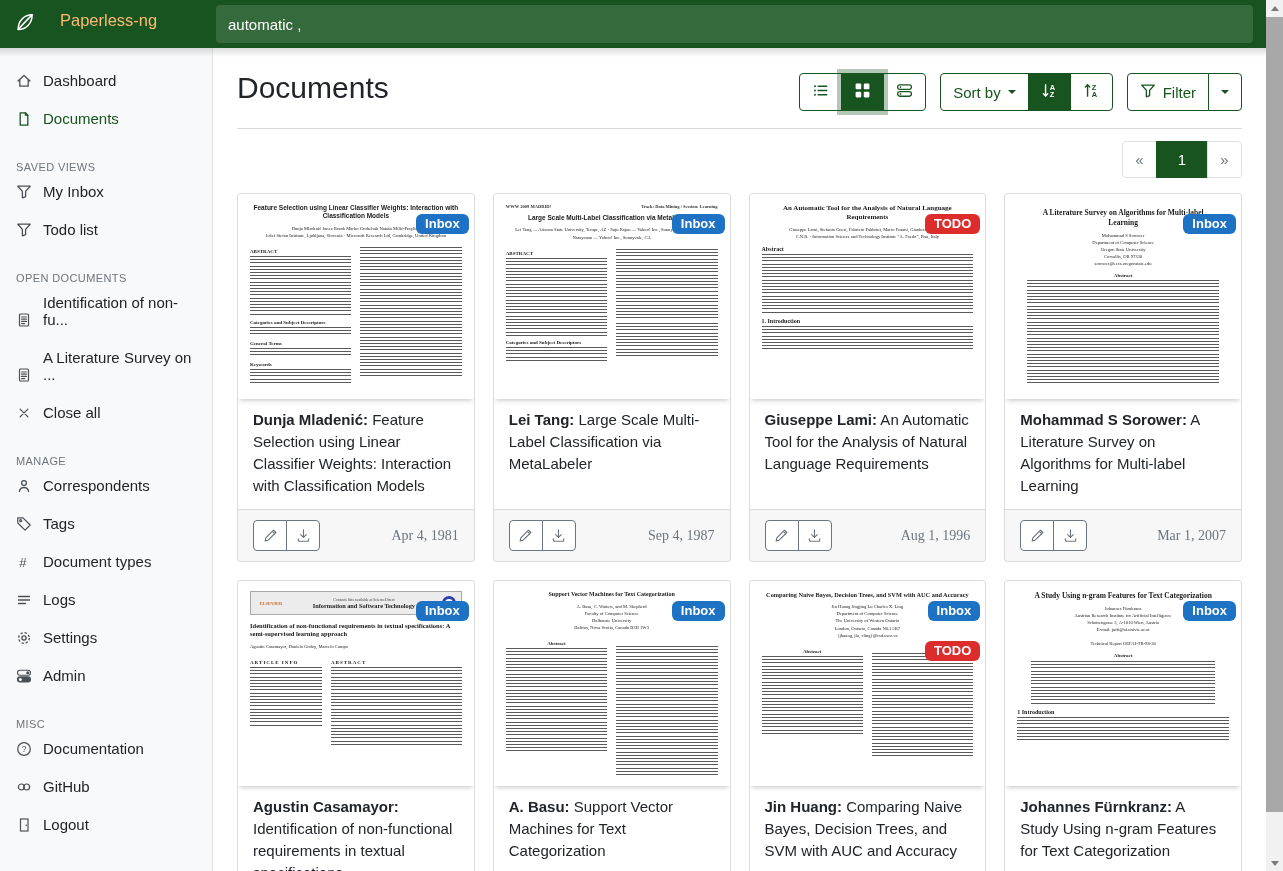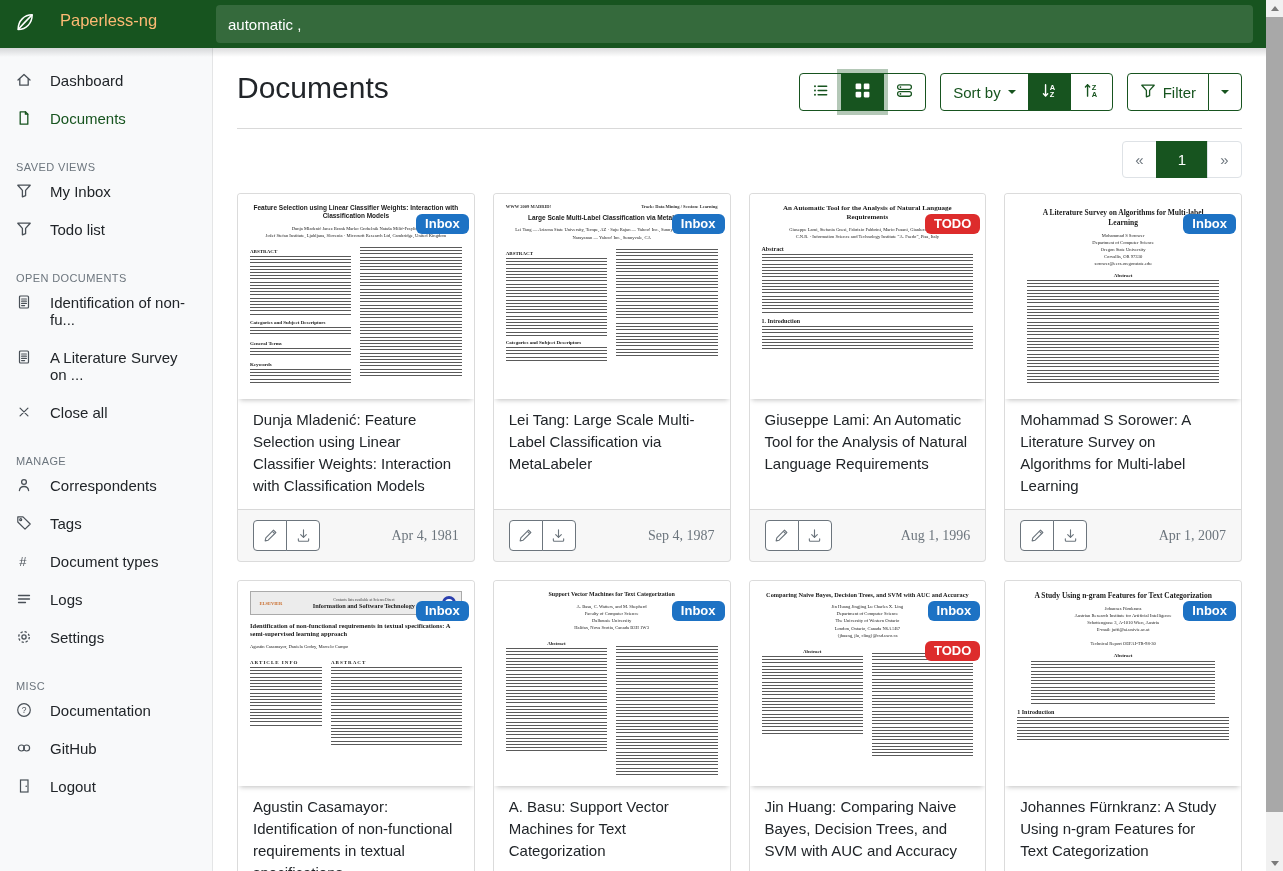--- a/index.html
+++ b/index.html
@@ -20,21 +20,21 @@
   .brand { flex:0 0 213px; display:flex; gap:24px; padding-left:14px; color:#fdba74; font-size:16.5px; }
   .search-input { flex:1; height:38px; margin:0 13px 0 3px; background:rgba(255,255,255,.13); border:none; border-radius:4px; color:#fff; font-size:15px; padding:0 12px; font-family:"Liberation Sans", sans-serif; outline:none; }
   .top-shadow { position:absolute; top:48px; left:0; width:1266px; height:9px; background:linear-gradient(rgba(33,37,41,.16), rgba(33,37,41,0)); pointer-events:none; z-index:9; }
 
   
   .layout { position:absolute; top:48px; left:0; width:1266px; height:823px; display:flex; }
   .sidebar { flex:0 0 213px; background:#f8f9fa; border-right:1px solid rgba(0,0,0,.08); padding-top:16px; overflow:hidden; }
   .content { flex:1; padding:22px 24px 0; overflow:hidden; }
 
   
-  .side-item { display:flex; align-items:flex-start; gap:18px; padding:8px 16px; margin-bottom:5px; font-size:15px; color:#212529; cursor:pointer; }
+  .side-item { display:flex; align-items:flex-end; gap:11px; padding:8px 16px; margin-bottom:5px; font-size:15px; color:#212529; cursor:pointer; }
   .side-item .ic { flex:0 0 16px; height:16px; color:#495057; display:flex; align-items:center; justify-content:center; }
   .side-item.active, .side-item.active .ic { color:#17541f; }
   .side-header { padding:8px 16px 2px; margin-top:18px; font-size:11px; color:#6c757d; letter-spacing:.4px; }
   .ic svg { display:block; }
 
   
   .head-row { display:flex; justify-content:space-between; align-items:flex-start; }
   h1.page-title { font-size:30px; font-weight:400; color:#212529; line-height:1.2; }
   .toolbar { display:flex; gap:14px; margin-top:3px; }
   .btn-group { display:inline-flex; }
@@ -54,21 +54,21 @@
   .page-btn:last-child { border-radius:0 4px 4px 0; }
   .page-btn.active { background:#17541f; border-color:#17541f; color:#fff; min-width:52px; }
 
   
   .card-grid { display:grid; grid-template-columns:repeat(4, 1fr); gap:18px; }
   .card { border:1px solid rgba(0,0,0,.14); border-radius:4px; background:#fff; display:flex; flex-direction:column; overflow:hidden; }
   .thumb { height:205px; position:relative; background:#fff; overflow:hidden; box-shadow:0 3px 5px -2px rgba(0,0,0,.25); flex:0 0 205px; }
   .tags { position:absolute; top:5px; right:5px; display:flex; flex-direction:column; align-items:flex-end; gap:5px; }
   .tag { color:#fff; font-size:13px; font-weight:700; padding:3px 9px 4px; border-radius:6px; line-height:1; cursor:pointer;margin-top:15px; }
   .card-body { flex:1; padding:10px 15px 12px; font-size:15px; line-height:22px; color:#212529; cursor:pointer; }
-  .corr { font-weight:400; }
+  .corr { font-weight:700; }
   .card-foot { display:flex; justify-content:space-between; align-items:center; padding:10px 15px; background:rgba(0,0,0,.03); border-top:1px solid rgba(0,0,0,.125);font-family:Liberation Serif, serif; }
   .mini-group { display:inline-flex; }
   .mini-btn { width:34px; height:31px; background:#fff; border:1px solid #6c757d; color:#6c757d; display:inline-flex; align-items:center; justify-content:center; cursor:pointer; }
   .mini-btn + .mini-btn { margin-left:-1px; }
   .mini-btn:first-child { border-radius:4px 0 0 4px; }
   .mini-btn:last-child { border-radius:0 4px 4px 0; }
   .doc-date { color:#6c757d; font-size:14px; }
 
   
   .paper { position:absolute; inset:0; padding:10px 12px; font-family:"Liberation Serif", serif; color:#1a1a1a; }
@@ -225,20 +225,31 @@
     </div>
     <div class="side-item">
       <span class="ic">
           <svg width="16" height="16" viewBox="0 0 16 16" fill="none" stroke="currentColor" stroke-width="1.3">
             <circle cx="8" cy="8" r="2.1"></circle>
             <circle cx="8" cy="8" r="5.3" stroke-dasharray="2.3 1.85"></circle>
           </svg>
         </span>
       <span>Settings</span>
     </div>
+    <div class="side-item">
+      <span class="ic">
+          <svg width="16" height="16" viewBox="0 0 16 16" fill="none" stroke="currentColor" stroke-width="1.1">
+            <rect x="1.5" y="2.2" width="13" height="5" rx="2.5"></rect>
+            <circle cx="11.7" cy="4.7" r="1.5" fill="currentColor" stroke="none"></circle>
+            <rect x="1.5" y="8.9" width="13" height="5" rx="2.5" fill="currentColor"></rect>
+            <circle cx="4.3" cy="11.4" r="1.5" fill="#f8f9fa" stroke="none"></circle>
+          </svg>
+        </span>
+      <span>Admin</span>
+    </div>
 
     <div class="side-header">MISC</div>
     <div class="side-item">
       <span class="ic">
           <svg width="16" height="16" viewBox="0 0 16 16" fill="none" stroke="currentColor" stroke-width="1.2">
             <circle cx="8" cy="8" r="6.3"></circle>
             <text x="5.8" y="11" font-size="8.5" fill="currentColor" stroke="none" font-family="inherit">?</text>
           </svg>
         </span>
       <span>Documentation</span>
@@ -489,21 +500,21 @@
                   <path d="M10 3.5l2.5 2.5"></path>
                 </svg>
               </button>
             <button class="mini-btn">
                 <svg width="15" height="15" viewBox="0 0 16 16" fill="none" stroke="currentColor" stroke-width="1.2" stroke-linecap="round" stroke-linejoin="round">
                   <path d="M8 2v8M8 10L5 7M8 10l3-3"></path>
                   <path d="M2.5 11.5v1.6a1 1 0 0 0 1 1h9a1 1 0 0 0 1-1v-1.6"></path>
                 </svg>
               </button>
           </div>
-          <span class="doc-date">Apr 1, 2007</span>
+          <span class="doc-date">Mar 1, 2007</span>
         </div>
       </article>
 
       <article class="card">
         <div class="thumb">
           <div class="paper">
             <div class="els">
               <div class="els-logo">ELSEVIER</div>
               <div class="els-mid">
                 <div class="els-line">Contents lists available at ScienceDirect</div>

